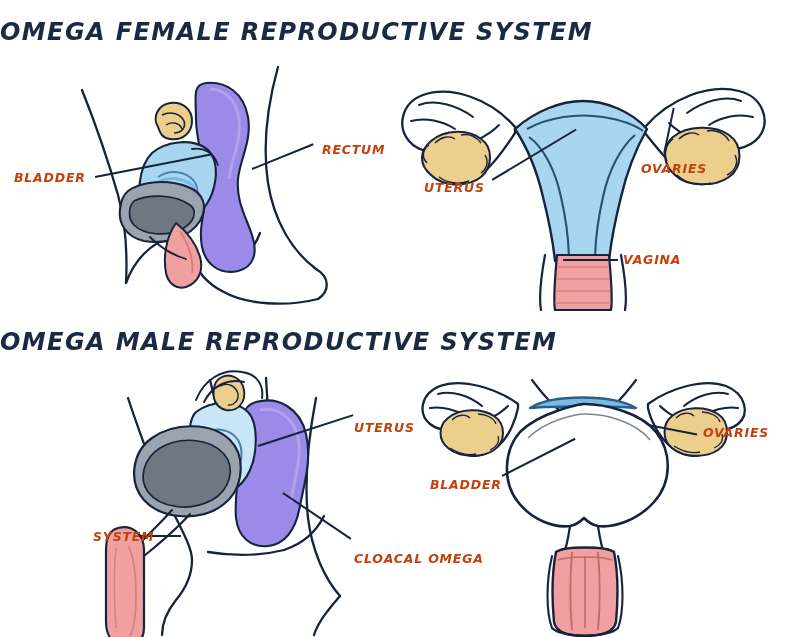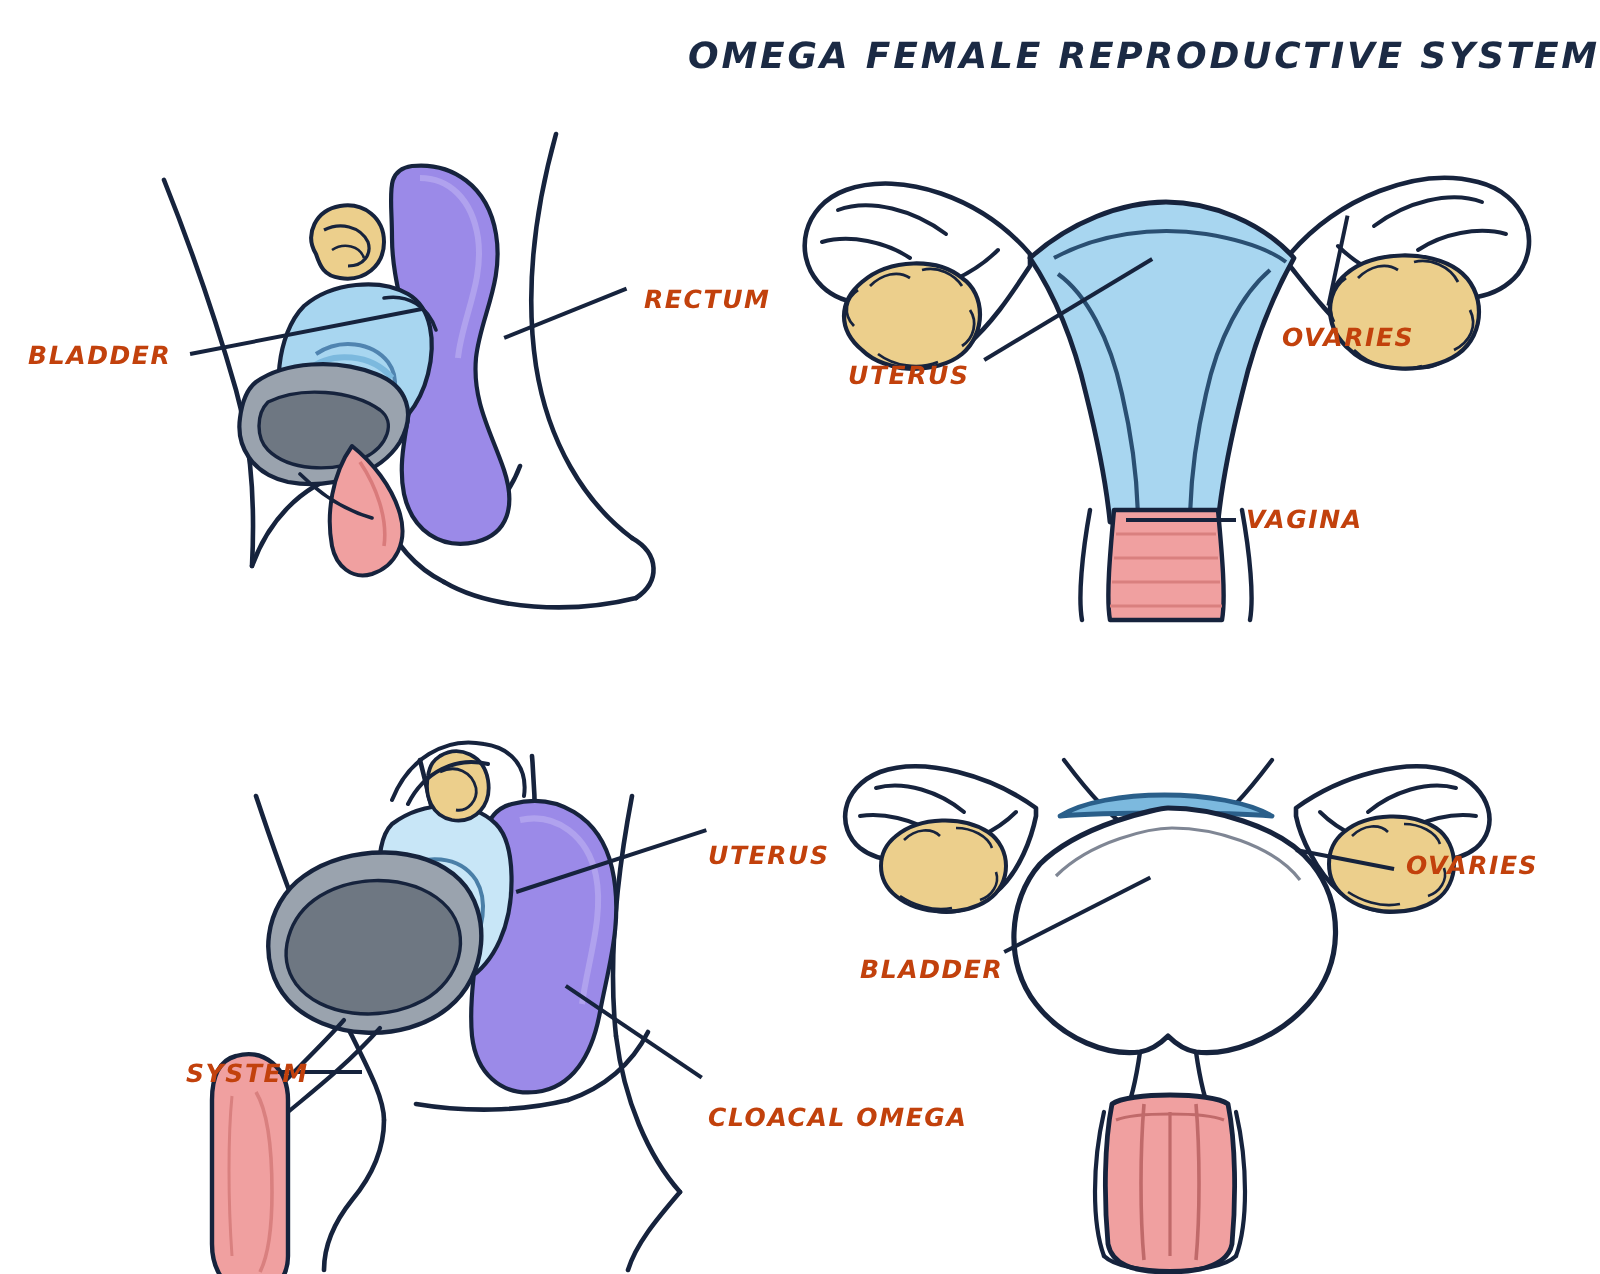--- a/index.html
+++ b/index.html
@@ -11,27 +11,27 @@
     position: relative;
     width: 800px;
     height: 637px;
     background: #ffffff;
     overflow: hidden;
     font-family: "DejaVu Sans", sans-serif;
   }
   .section-title {
     position: absolute;
     width: 100%;
-    text-align: right;
+    text-align: left;
     font-family: "DejaVu Sans", sans-serif;
     font-weight: bold;
     font-style: italic;
     color: #1b2a44;
     letter-spacing: 1.4px;
-    font-size: 18px;
+    font-size: 24px;
     white-space: nowrap;
   }
   #title-female { top: 18px; left: 0; }
   #title-male   { top: 328px; left: 0; }
 
   .panel {
     position: absolute;
   }
   .panel svg { display: block; overflow: visible; }
 
@@ -196,20 +196,21 @@
 
   <div class="leader" style="left:492px; top:179px; width:98px; transform: rotate(-31deg);"></div>
   <div class="lbl" style="left:424px; top:180px;">UTERUS</div>
 
   <div class="leader" style="left:664px; top:152px; width:46px; transform: rotate(-78deg);"></div>
   <div class="lbl" style="left:641px; top:161px;">OVARIES</div>
 
   <div class="leader" style="left:563px; top:259px; width:55px; transform: rotate(0deg);"></div>
   <div class="lbl" style="left:623px; top:252px;">VAGINA</div>
 
+  <div class="section-title" id="title-male">OMEGA MALE REPRODUCTIVE SYSTEM</div>
 
   <div class="panel" id="panel-male-sagittal" style="left:40px; top:360px; width:400px; height:275px;">
     <svg width="400" height="275" viewBox="0 0 400 275" xmlns="http://www.w3.org/2000/svg">
       <g fill="none" stroke="#16233d" stroke-width="2.3" stroke-linecap="round" stroke-linejoin="round">
 
         <path d="M88 38 C 104 86, 120 128, 136 158 C 146 178, 152 190, 152 200"></path>
         <path d="M152 200 C 152 214, 146 228, 136 240 C 128 250, 122 262, 122 275"></path>
 
         <path d="M168 192 C 192 196, 220 196, 244 190"></path>
         <path d="M244 190 C 262 184, 276 172, 284 156"></path>

